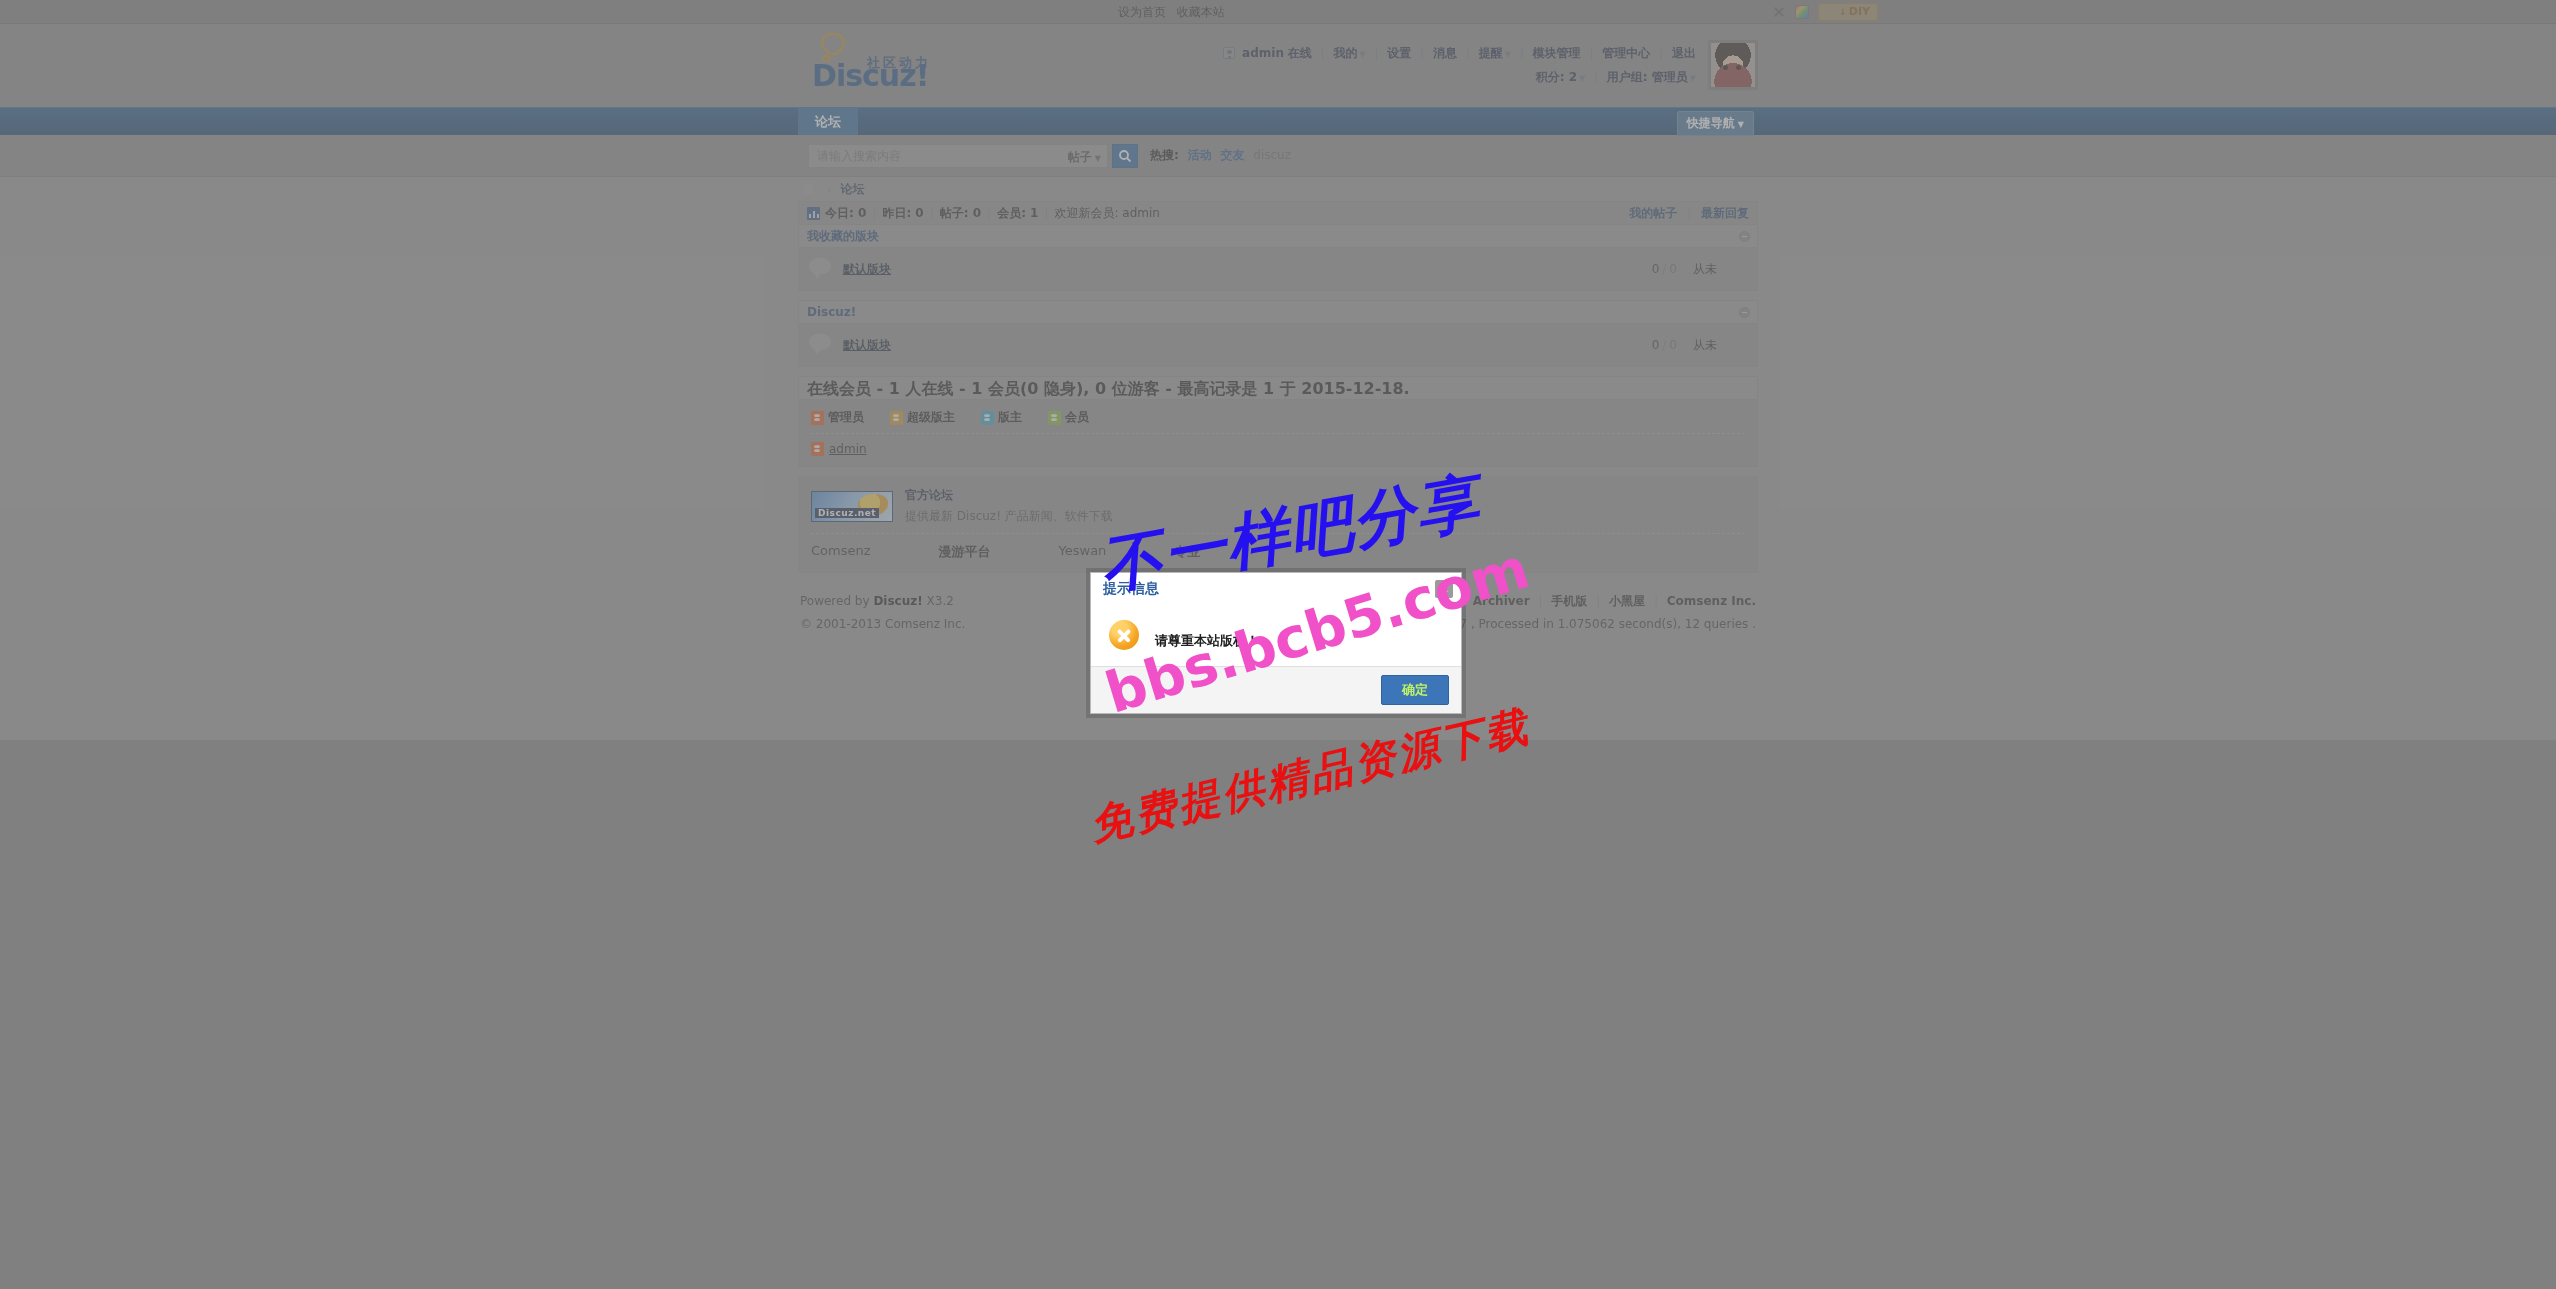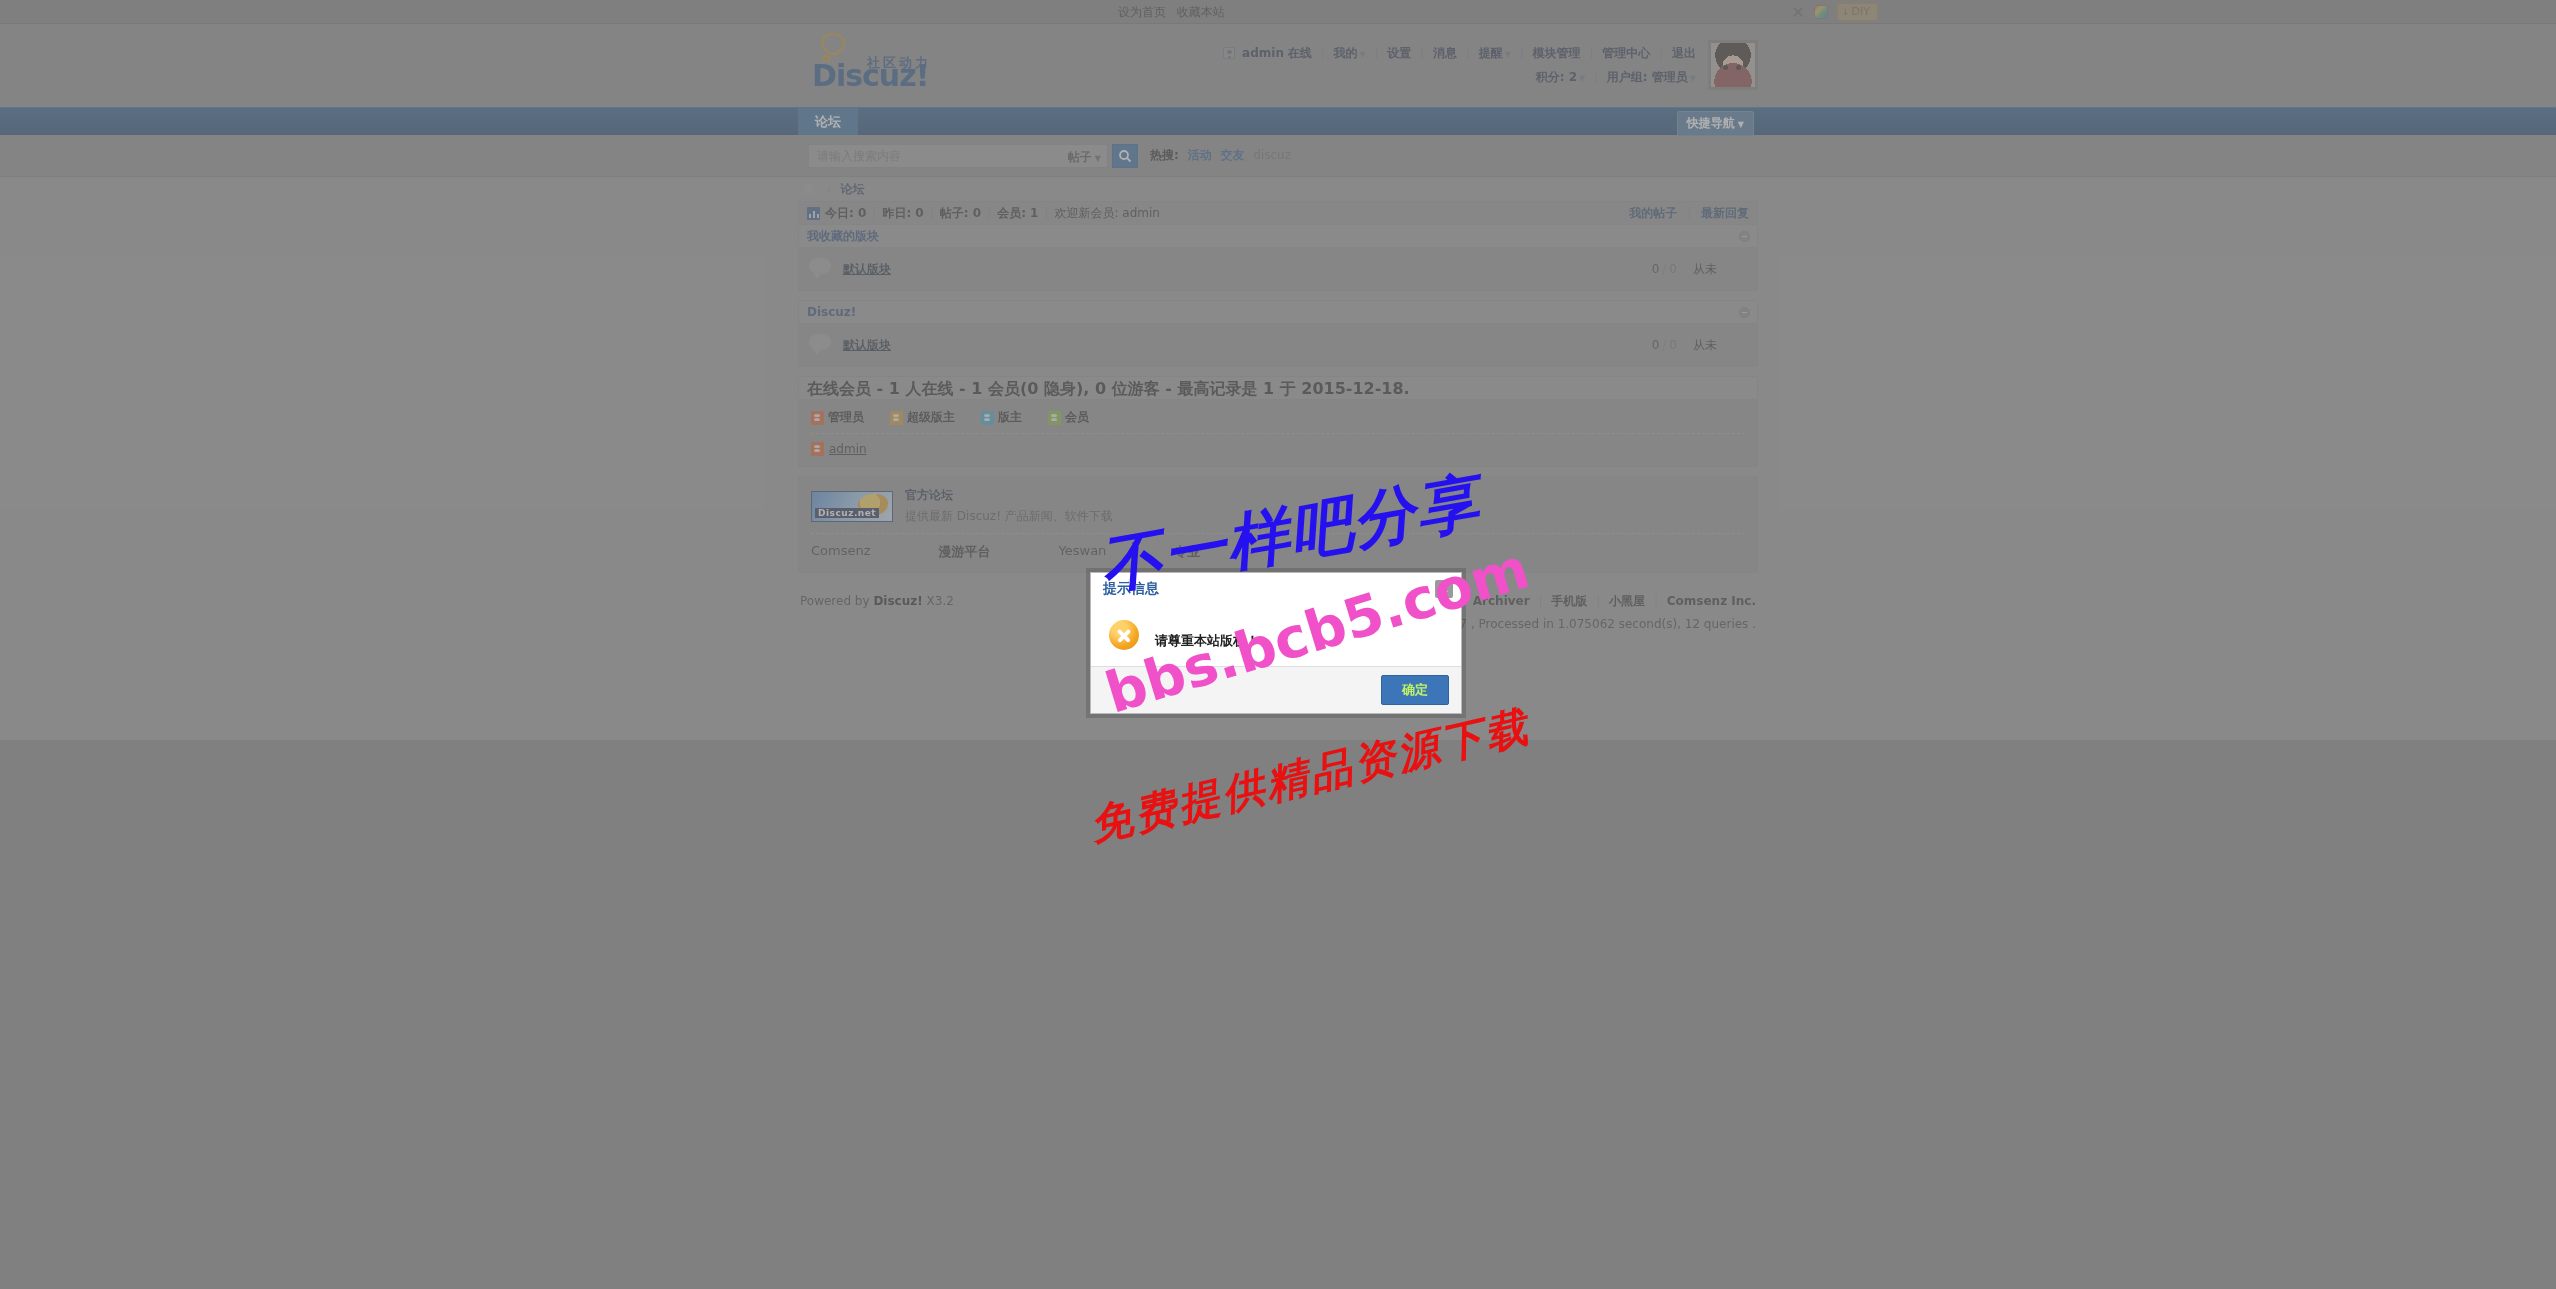--- a/index.html
+++ b/index.html
@@ -54,22 +54,22 @@
   }
   .ico-expand:before { transform: rotate(45deg); }
   .ico-expand:after { transform: rotate(-45deg); }
   .ico-palette {
     width: 14px; height: 14px; border-radius: 2px;
     background: linear-gradient(135deg,#e0533a 0%,#e8c24a 30%,#54b36a 60%,#4a6fd0 100%);
     border: 1px solid #6e6e6e; opacity: .8;
   }
   .diy-btn {
     border: 1px solid #a8793e; color: #8a5c22; background: #a19070;
-    font-size: 11px; padding: 1px 7px 1px 4px; border-radius: 3px;
-    line-height: 14px; white-space: nowrap;
+    font-size: 11px; padding: 1px 7px 1px 20px; border-radius: 3px;
+    line-height: 14px; white-space: nowrap; font-weight: bold;
   }
   .diy-btn .arr { font-size: 9px; margin-right: 2px; }
 
   
   .hdr-wrap { background: #8b8b8b; }
   .hdr {
     width: 960px; margin: 0 auto;
     height: 83px; position: relative;
   }
   .logo { position: absolute; left: 12px; top: 8px; width: 200px; }
@@ -591,20 +591,21 @@
       </div>
     </div>
 
     <div class="footer">
       <div class="fl">
         <div>
           <span>Powered by</span>
           <b>Discuz!</b>
           <span>X3.2</span>
         </div>
+        <div>© 2001-2013 Comsenz Inc.</div>
       </div>
       <div class="fr">
         <div>
           <a href="#">举报</a>
           <span class="sep">|</span>
           <a href="#">Archiver</a>
           <span class="sep">|</span>
           <a href="#">手机版</a>
           <span class="sep">|</span>
           <a href="#">小黑屋</a>

